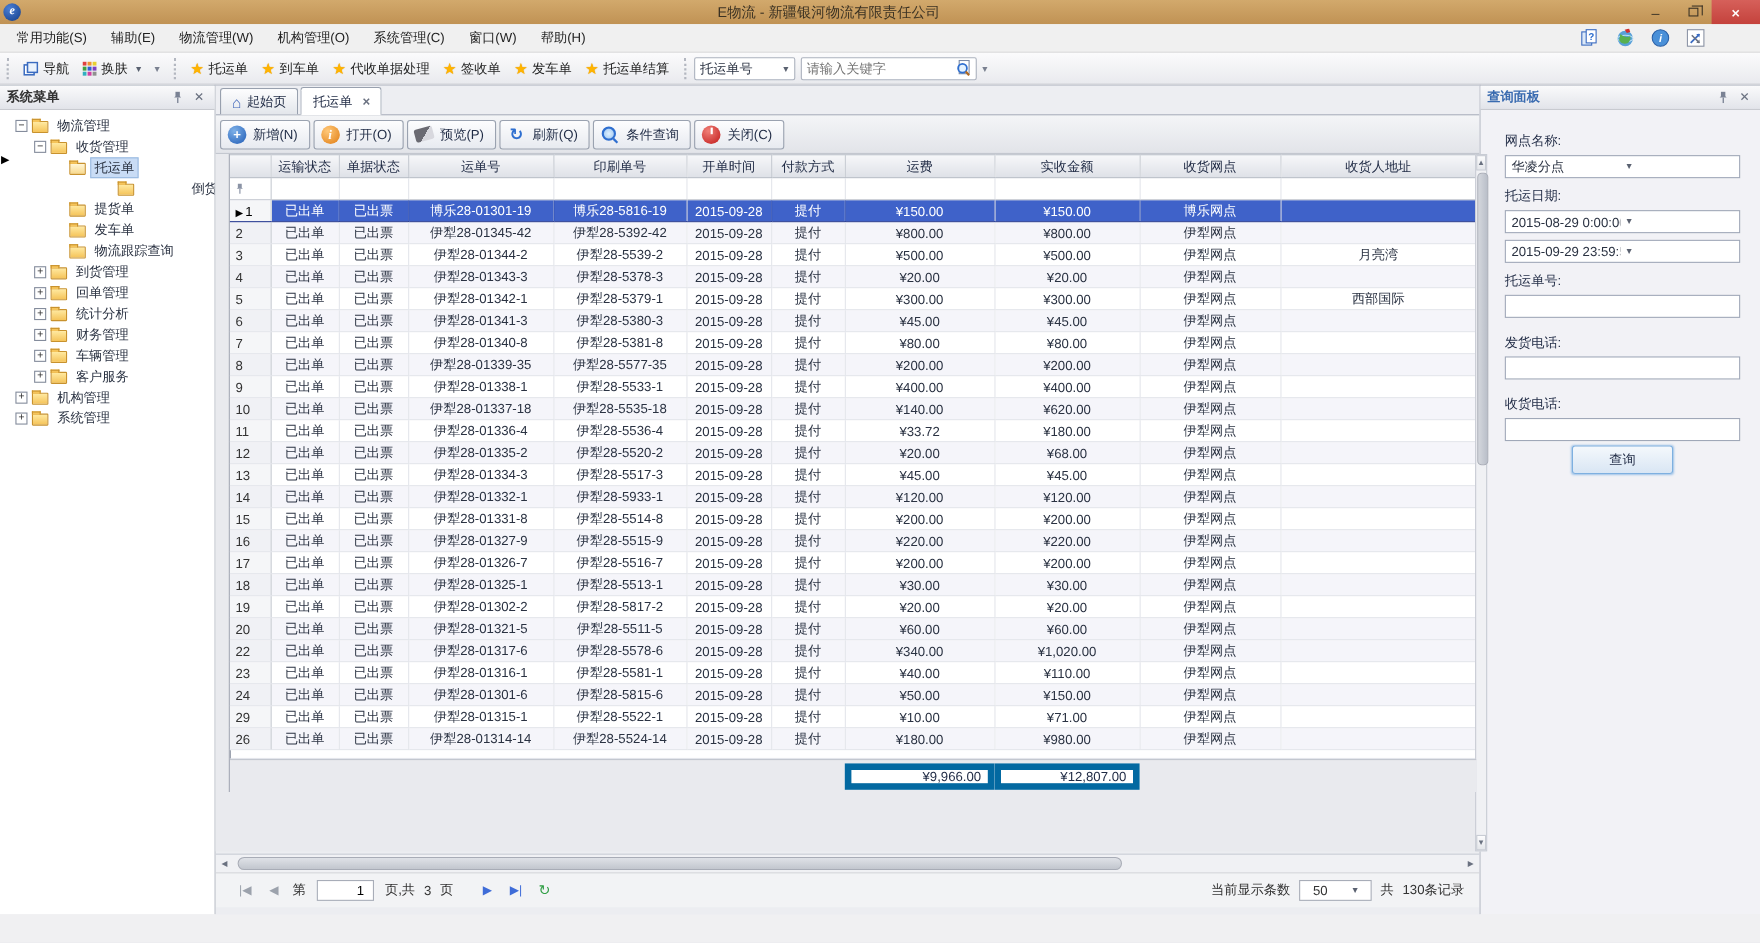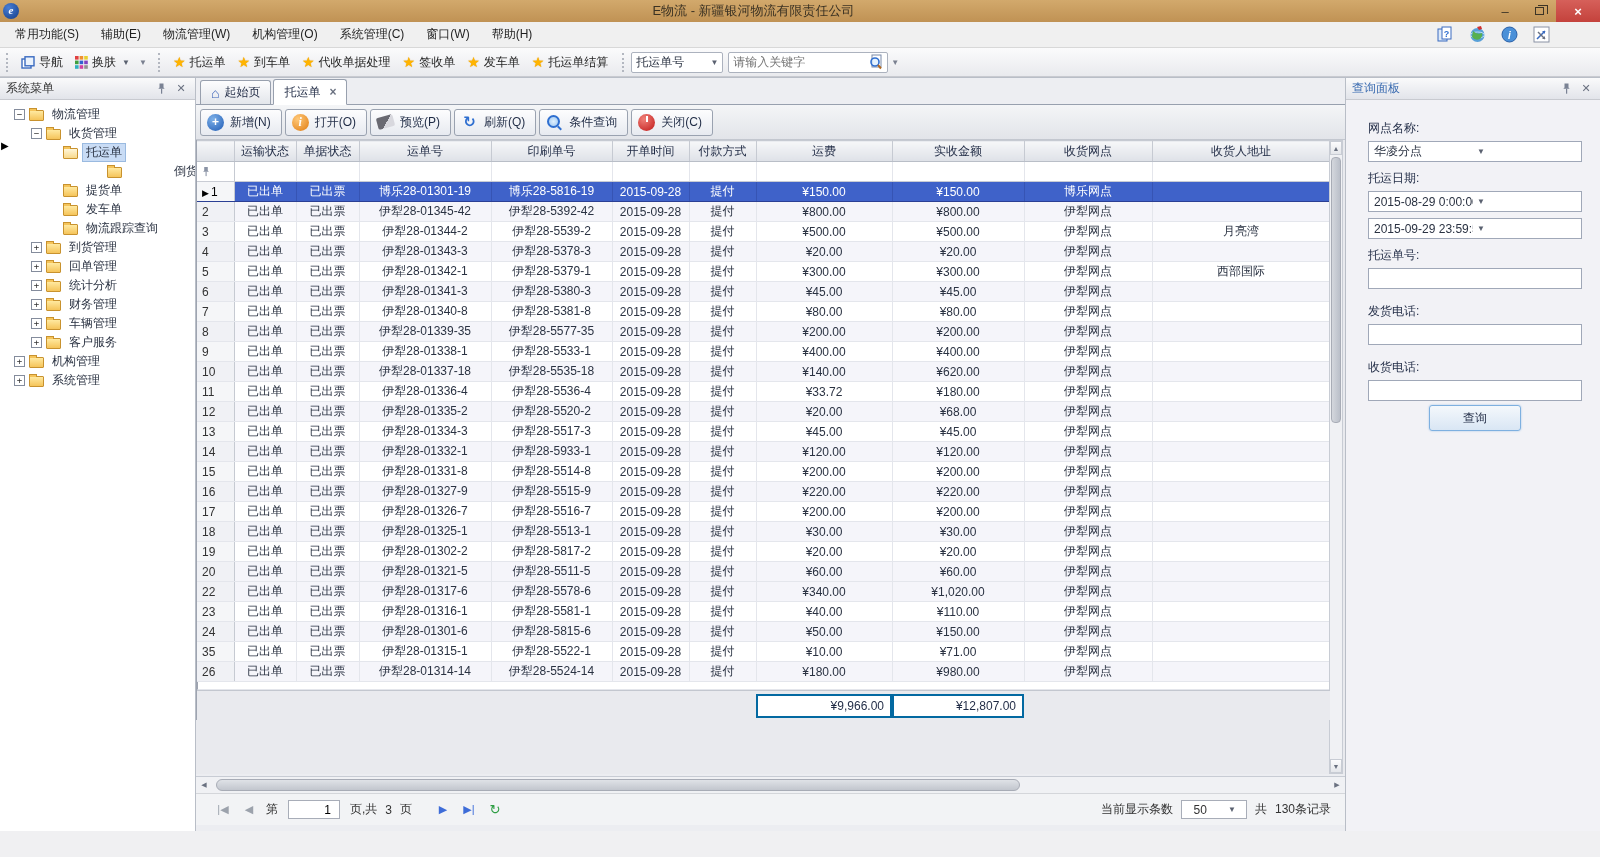--- a/index.html
+++ b/index.html
@@ -48,21 +48,21 @@
   .search-wrap input { border:none; outline:none; flex:1; min-width:0; height:17px; font-size:12px;
     color:#8a8f9a; padding:0 4px; font-family:inherit; background:transparent; }
 
   
   .workspace { position:absolute; top:77px; left:0; width:1600px; height:754px; display:flex; }
 
   
   .sidebar { width:196px; background:#fff; border-right:1px solid #b9bec7; border-top:1px solid #b9bec7;
     position:relative; display:flex; flex-direction:column; }
   .panel-head { height:22px; background:linear-gradient(#fafafb,#e2e4ea); border-bottom:1px solid #c8cad0;
-    display:flex; align-items:center; padding:0 6px; }
+    display:flex; align-items:center; padding:0 6px;font-weight:bold; }
   .panel-head .ph-title { flex:1; color:#333; }
   .ph-btn { width:16px; text-align:center; color:#6a7180; cursor:default; font-size:11px; }
   .collapse-arrow { position:absolute; left:1px; top:62px; color:#000; font-size:10px; }
   .tree { padding:5px 0 0 14px; flex:1; overflow:hidden; }
   .tree-item { display:flex; align-items:center; height:19px; gap:4px; cursor:default; white-space:nowrap; }
   .tree-item .label { padding:1px 4px; }
   .tree-item.selected .label { background:#c9dcf5; border:1px solid #9abae0; padding:0 3px; }
   .expander { width:11px; height:11px; border:1px solid #848c9c; background:#fff; font:9px/9px "DejaVu Sans Mono",monospace;
     text-align:center; color:#333; flex:none; }
   .expander.none { visibility:hidden; }
@@ -108,21 +108,21 @@
     text-align:center; overflow:hidden; white-space:nowrap; color:#2a3242; }
   .grid tr.filter td { background:#fff; height:20px; border-bottom:1px solid #c9ccd4; }
   .grid td.seq { text-align:left; padding-left:5px; background:#f5f6f8; border-right:1px solid #c6cad2; color:#333; }
   .grid tr.alt td { background:#f5f5fa; }
   .grid tr.alt td.seq { background:#f0f1f5; }
   .grid tr.selected td { background:#3f62c9; color:#fff; border-top:1px solid #2b3f94; border-bottom:1px solid #2b3f94; border-right:1px solid #3654b4; }
   .grid tr.selected td.seq { background:#f5f6f8; color:#000; border-right:1px solid #c6cad2; }
   .rowmark { font-size:9px; margin-right:2px; }
   .partialrow { height:8px; background:#fff; border-left:1px solid #9ea4b0; width:1133px; border-bottom:1px solid #e4e6ec; overflow:hidden; }
   .totals { height:30px; background:#e9eaee; position:relative; width:1133px; border-top:1px solid #c3c7cf; }
-  .totalbox { position:absolute; top:3px; height:24px; background:#fff; border:2px solid #0369a1;
+  .totalbox { position:absolute; top:3px; height:24px; background:#fff; border:6px solid #0369a1;
     display:flex; align-items:center; justify-content:flex-end; padding-right:6px; color:#1f2a44; }
   .gridfill { flex:1; background:#e9eaee; }
 
   
   .vscroll { width:14px; background:#f0f1f4; border:1px solid #c8ccd4; display:flex; flex-direction:column; align-items:center; }
   .vscroll .arr { height:14px; width:100%; display:flex; align-items:center; justify-content:center; font-size:7px; color:#6a7180; background:linear-gradient(#fcfcfd,#e4e6ea); border:1px solid #c8ccd4; }
   .vscroll .track { flex:1; width:100%; position:relative; }
   .vscroll .thumb { position:absolute; top:2px; left:1px; width:10px; height:44%; background:linear-gradient(90deg,#d4d7dd,#babfc9); border:1px solid #a8acb6; border-radius:4px; }
 
   
@@ -423,21 +423,21 @@
             <span class="aic searchc"></span>
             <span>条件查询</span>
           </div>
           <div class="abtn">
             <span class="aic closep"></span>
             <span>关闭(C)</span>
           </div>
         </div>
 
       <div class="gridzone">
-        <div style="display:flex;flex-direction:column;min-height:0;">
+        <div style="display:flex;flex-direction:column;min-height:0;margin-left:12px;">
           <div class="gridpane">
             <table class="grid" id="grid">
               <colgroup id="grid-cols">
                   <col style="width: 37px;">
                   <col style="width: 62px;">
                   <col style="width: 63px;">
                   <col style="width: 132px;">
                   <col style="width: 121px;">
                   <col style="width: 77px;">
                   <col style="width: 67px;">
@@ -773,21 +773,21 @@
                     <td>伊犁28-01301-6</td>
                     <td>伊犁28-5815-6</td>
                     <td>2015-09-28</td>
                     <td>提付</td>
                     <td>¥50.00</td>
                     <td>¥150.00</td>
                     <td>伊犁网点</td>
                     <td></td>
                   </tr>
                   <tr>
-                    <td class="seq">35</td>
+                    <td class="seq">29</td>
                     <td>已出单</td>
                     <td>已出票</td>
                     <td>伊犁28-01315-1</td>
                     <td>伊犁28-5522-1</td>
                     <td>2015-09-28</td>
                     <td>提付</td>
                     <td>¥10.00</td>
                     <td>¥71.00</td>
                     <td>伊犁网点</td>
                     <td></td>

